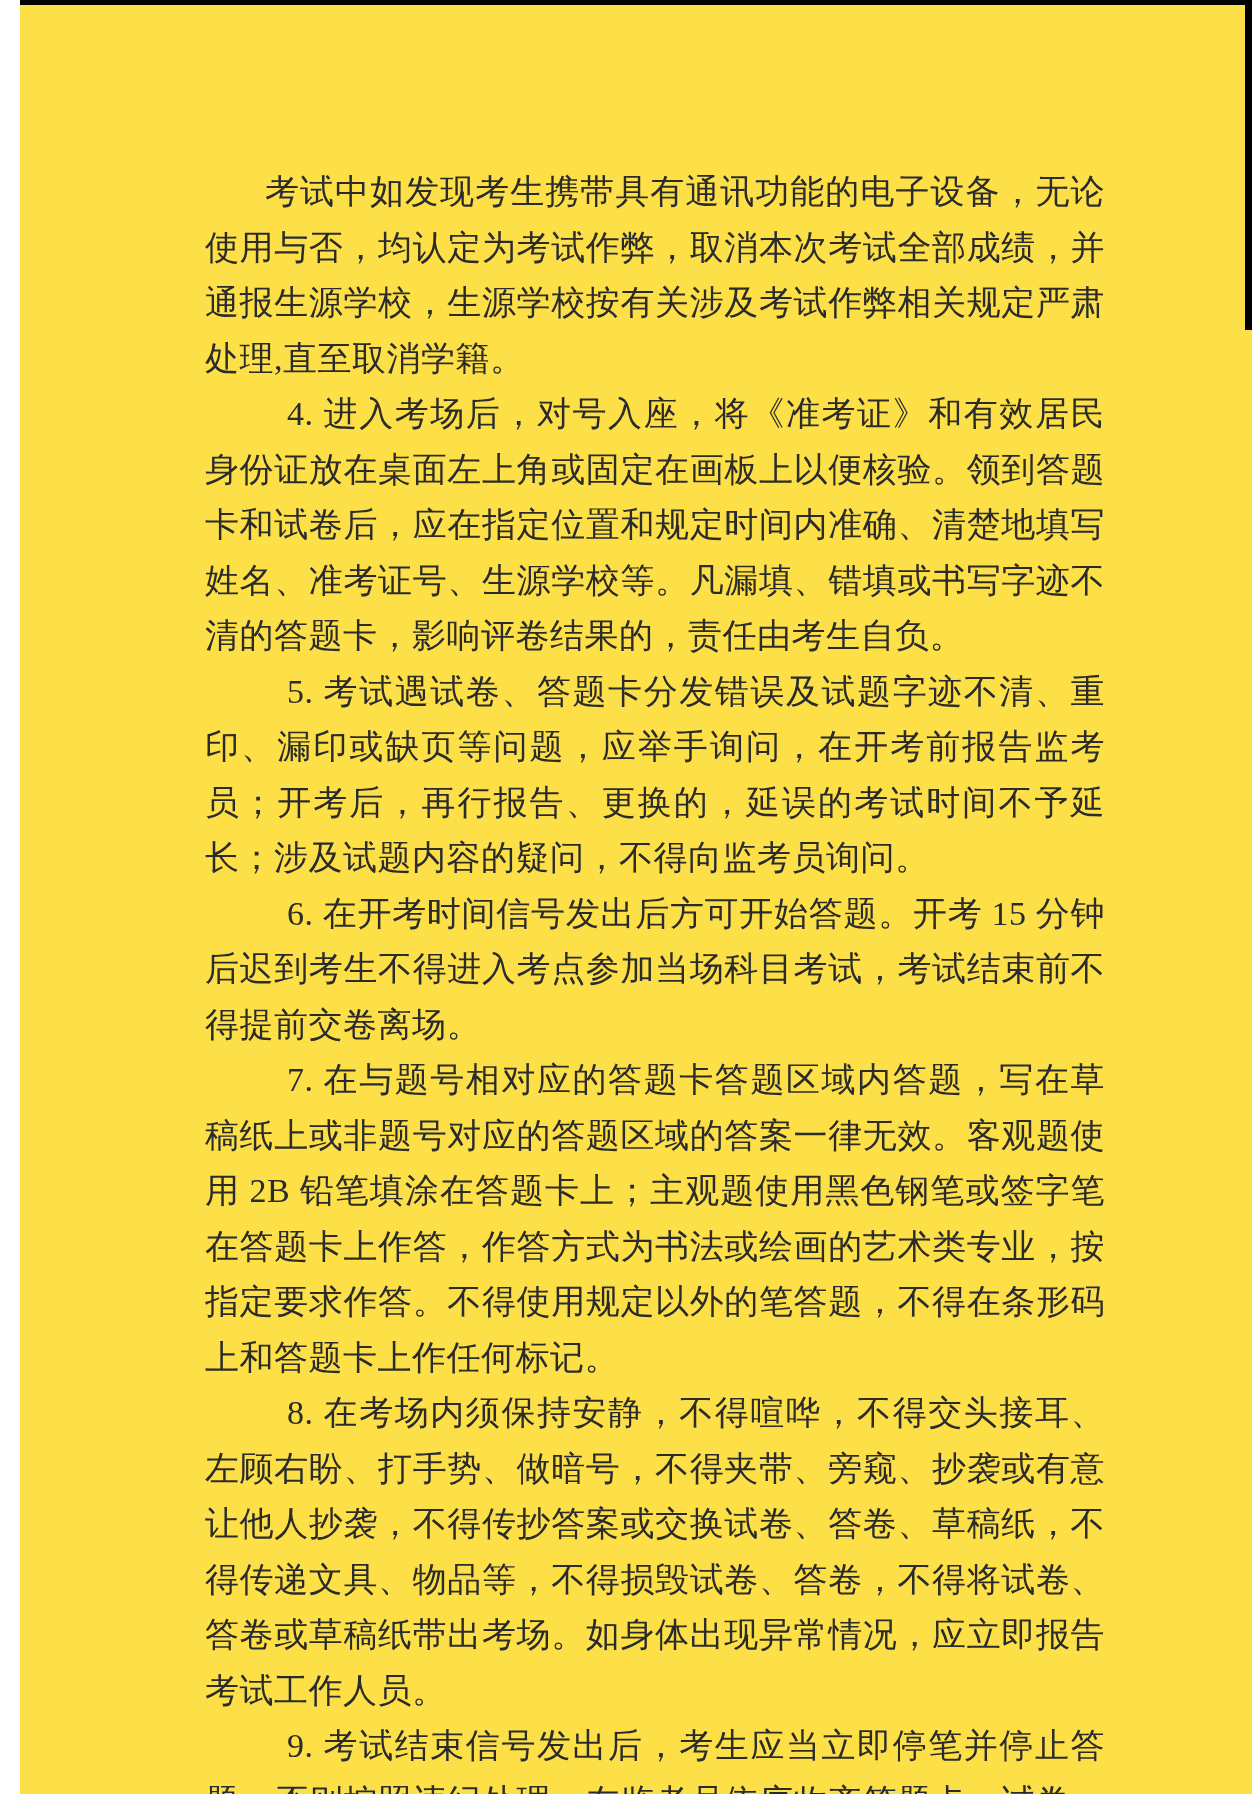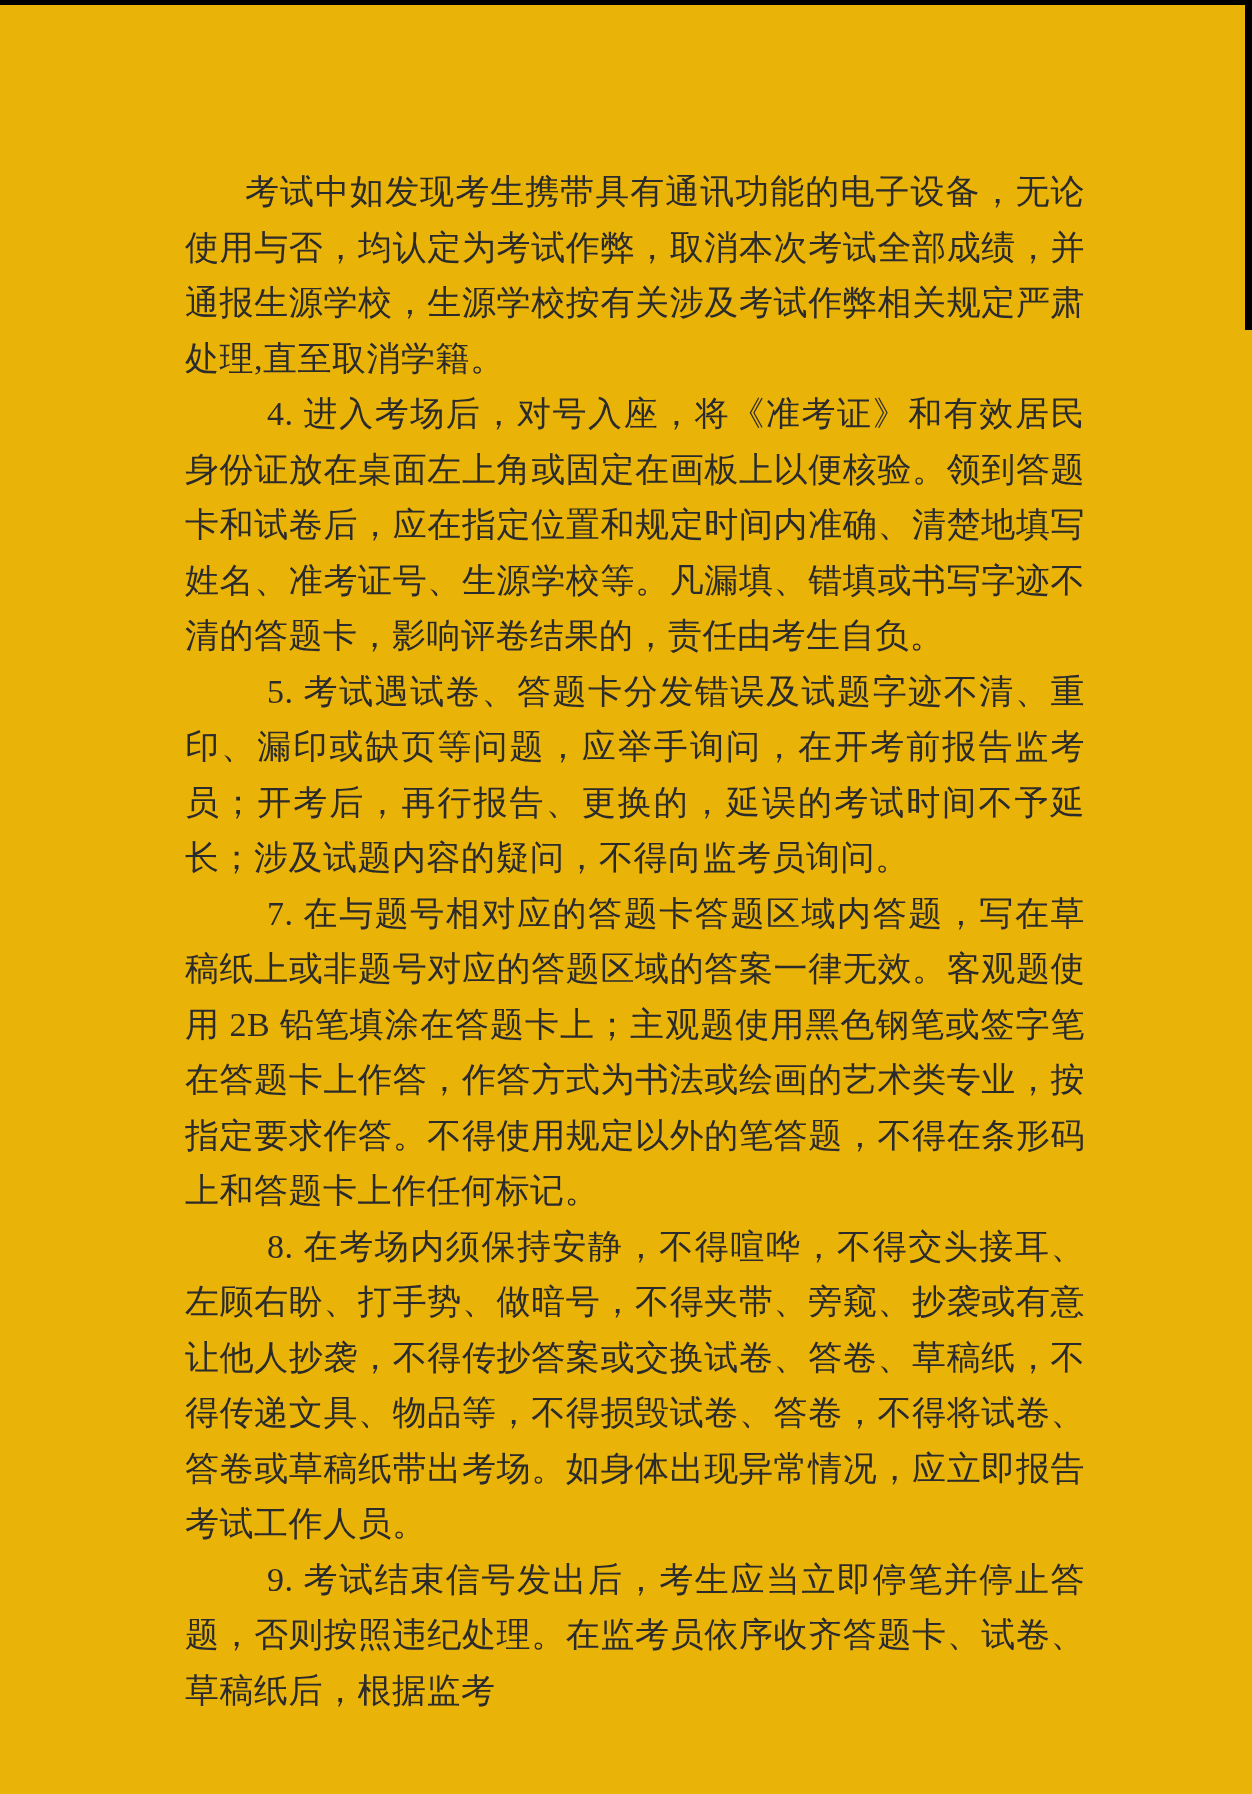--- a/index.html
+++ b/index.html
@@ -10,21 +10,22 @@
   body {
     width: 1252px;
     height: 1794px;
     position: relative;
     overflow: hidden;
     font-family: "Liberation Serif", "DejaVu Serif", serif;
   }
   .page {
     position: absolute;
     inset: 0;
-    background: #eab308;
+    background: #fde047;
+    margin-left: 20px;
   }
   
   .artifact-top {
     position: absolute;
     top: 0; left: 0;
     width: 1252px; height: 5px;
     background: #000000;
   }
   .artifact-right {
     position: absolute;
@@ -59,18 +60,19 @@
 
 <div class="page">
 
   <div class="artifact-top"></div>
   <div class="artifact-right"></div>
 
   <div class="content">
     <p class="para-continuation">考试中如发现考生携带具有通讯功能的电子设备，无论使用与否，均认定为考试作弊，取消本次考试全部成绩，并通报生源学校，生源学校按有关涉及考试作弊相关规定严肃处理,直至取消学籍。</p>
     <p class="para-numbered">4. 进入考场后，对号入座，将《准考证》和有效居民身份证放在桌面左上角或固定在画板上以便核验。领到答题卡和试卷后，应在指定位置和规定时间内准确、清楚地填写姓名、准考证号、生源学校等。凡漏填、错填或书写字迹不清的答题卡，影响评卷结果的，责任由考生自负。</p>
     <p class="para-numbered">5. 考试遇试卷、答题卡分发错误及试题字迹不清、重印、漏印或缺页等问题，应举手询问，在开考前报告监考员；开考后，再行报告、更换的，延误的考试时间不予延长；涉及试题内容的疑问，不得向监考员询问。</p>
+    <p class="para-numbered">6. 在开考时间信号发出后方可开始答题。开考 15 分钟后迟到考生不得进入考点参加当场科目考试，考试结束前不得提前交卷离场。</p>
     <p class="para-numbered">7. 在与题号相对应的答题卡答题区域内答题，写在草稿纸上或非题号对应的答题区域的答案一律无效。客观题使用 2B 铅笔填涂在答题卡上；主观题使用黑色钢笔或签字笔在答题卡上作答，作答方式为书法或绘画的艺术类专业，按指定要求作答。不得使用规定以外的笔答题，不得在条形码上和答题卡上作任何标记。</p>
     <p class="para-numbered">8. 在考场内须保持安静，不得喧哗，不得交头接耳、左顾右盼、打手势、做暗号，不得夹带、旁窥、抄袭或有意让他人抄袭，不得传抄答案或交换试卷、答卷、草稿纸，不得传递文具、物品等，不得损毁试卷、答卷，不得将试卷、答卷或草稿纸带出考场。如身体出现异常情况，应立即报告考试工作人员。</p>
     <p class="para-numbered">9. 考试结束信号发出后，考生应当立即停笔并停止答题，否则按照违纪处理。在监考员依序收齐答题卡、试卷、草稿纸后，根据监考</p>
   </div>
 
 </div>
 
 </body></html>

